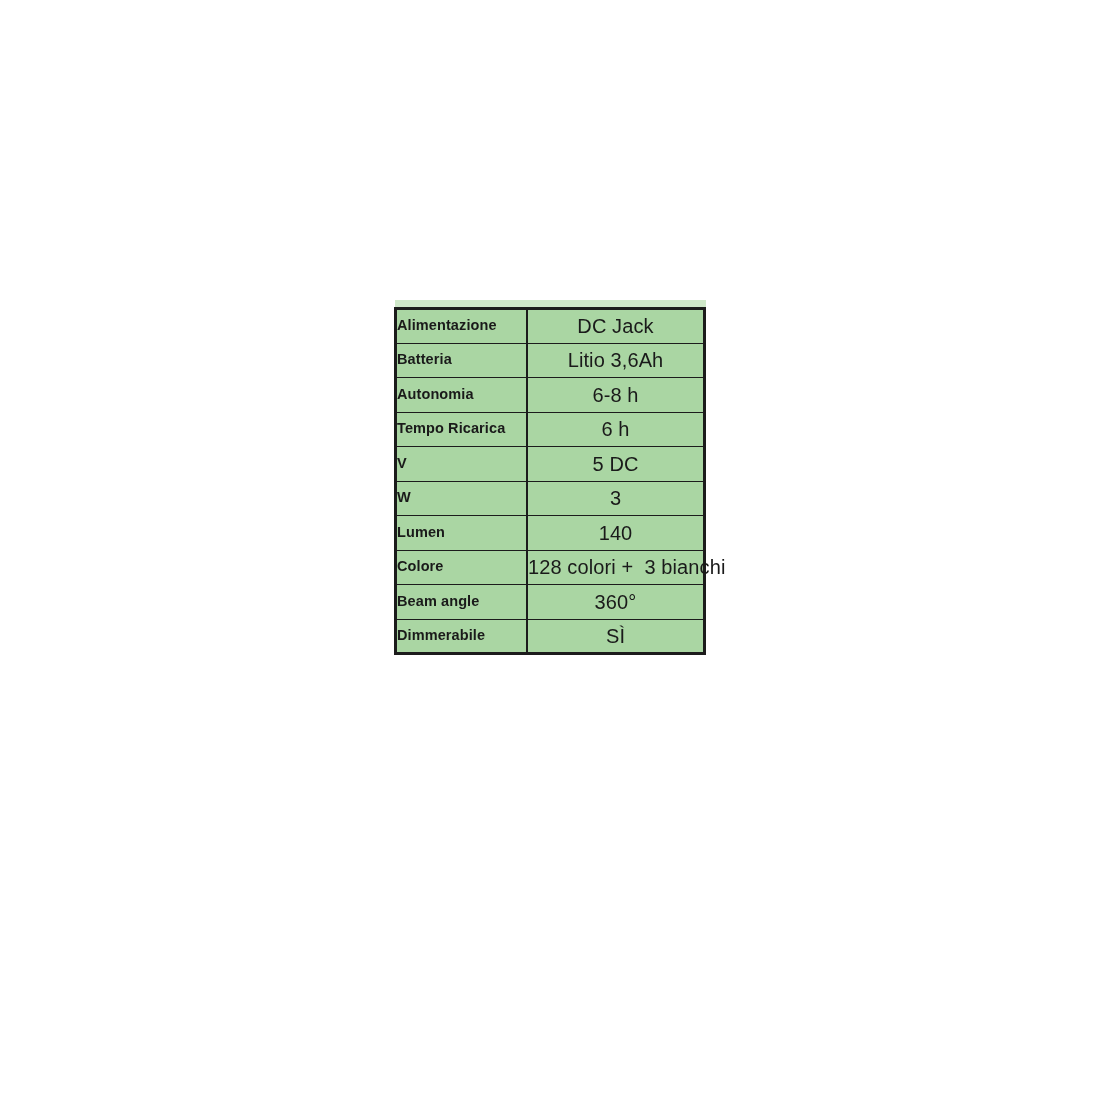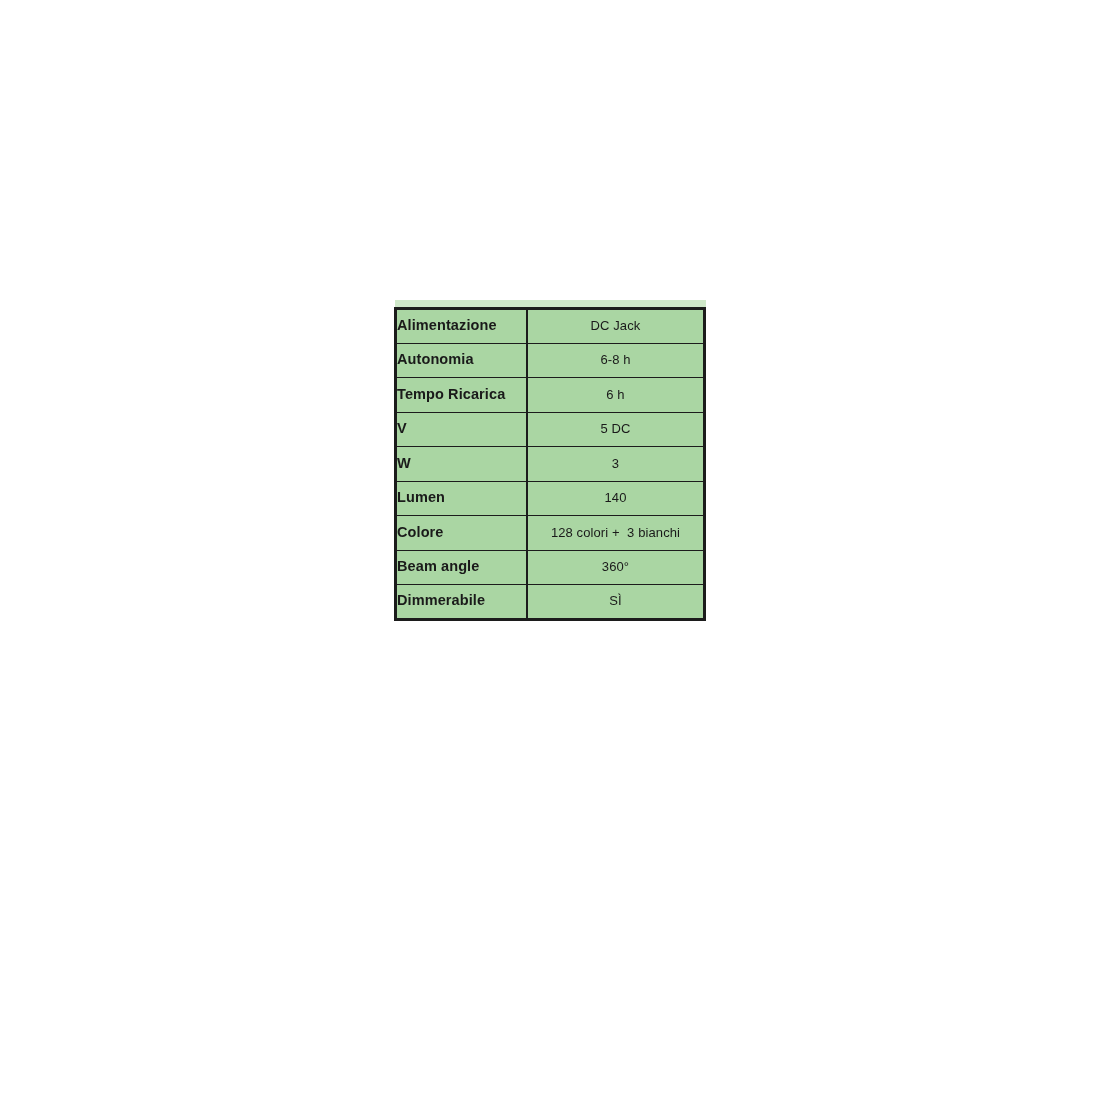--- a/index.html
+++ b/index.html
@@ -64,41 +64,45 @@
     padding-left: 8px;
     font-weight: bold;
     font-size: 14.5px;
     letter-spacing: 0.1px;
     border-right: 2px solid #1c1c1c;
     text-align: left;
   }
 
   td.spec-value {
     font-weight: normal;
-    font-size: 13px;
+    font-size: 20px;
     text-align: center;
     letter-spacing: 0.1px;
     white-space: pre;
   }
 </style>
 </head>
 <body>
 
 <div id="spec-table-wrapper">
 
   <div id="table-top-strip"></div>
 
   <table id="spec-table">
     <tbody>
 
       <tr>
         <td class="spec-label">Alimentazione</td>
         <td class="spec-value">DC Jack</td>
       </tr>
 
+      <tr>
+        <td class="spec-label">Batteria</td>
+        <td class="spec-value">Litio 3,6Ah</td>
+      </tr>
 
       <tr>
         <td class="spec-label">Autonomia</td>
         <td class="spec-value">6-8 h</td>
       </tr>
 
       <tr>
         <td class="spec-label">Tempo Ricarica</td>
         <td class="spec-value">6 h</td>
       </tr>

